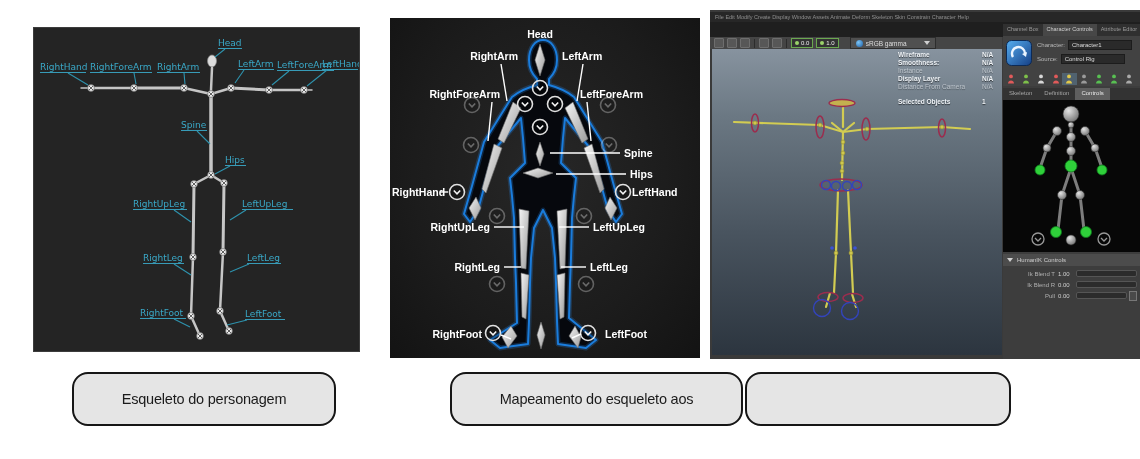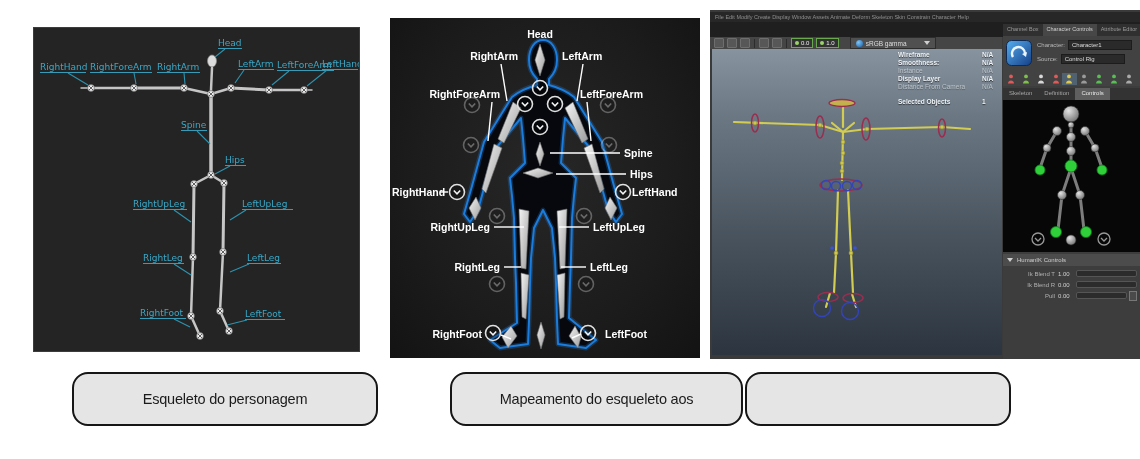--- a/index.html
+++ b/index.html
@@ -487,21 +487,21 @@
         <div class="ctl-row">
           <span class="lbl">Pull</span>
           <span class="val">0.00</span>
           <span class="track"></span>
           <span class="ctl-ic"></span>
         </div>
       </div>
     </div>
   </div>
 
-  <div class="cap" style="left:72px;width:306px;">
+  <div class="cap" style="left:72px;width:264px;">
     <span>Esqueleto do personagem</span>
     <span></span>
   </div>
   <div class="cap" style="left:403px;width:293px;margin-left:47px;">
     <span>Mapeamento do esqueleto aos</span>
   </div>
   <div class="cap" style="left:745px;width:266px;">
   </div>
 
 </div>

